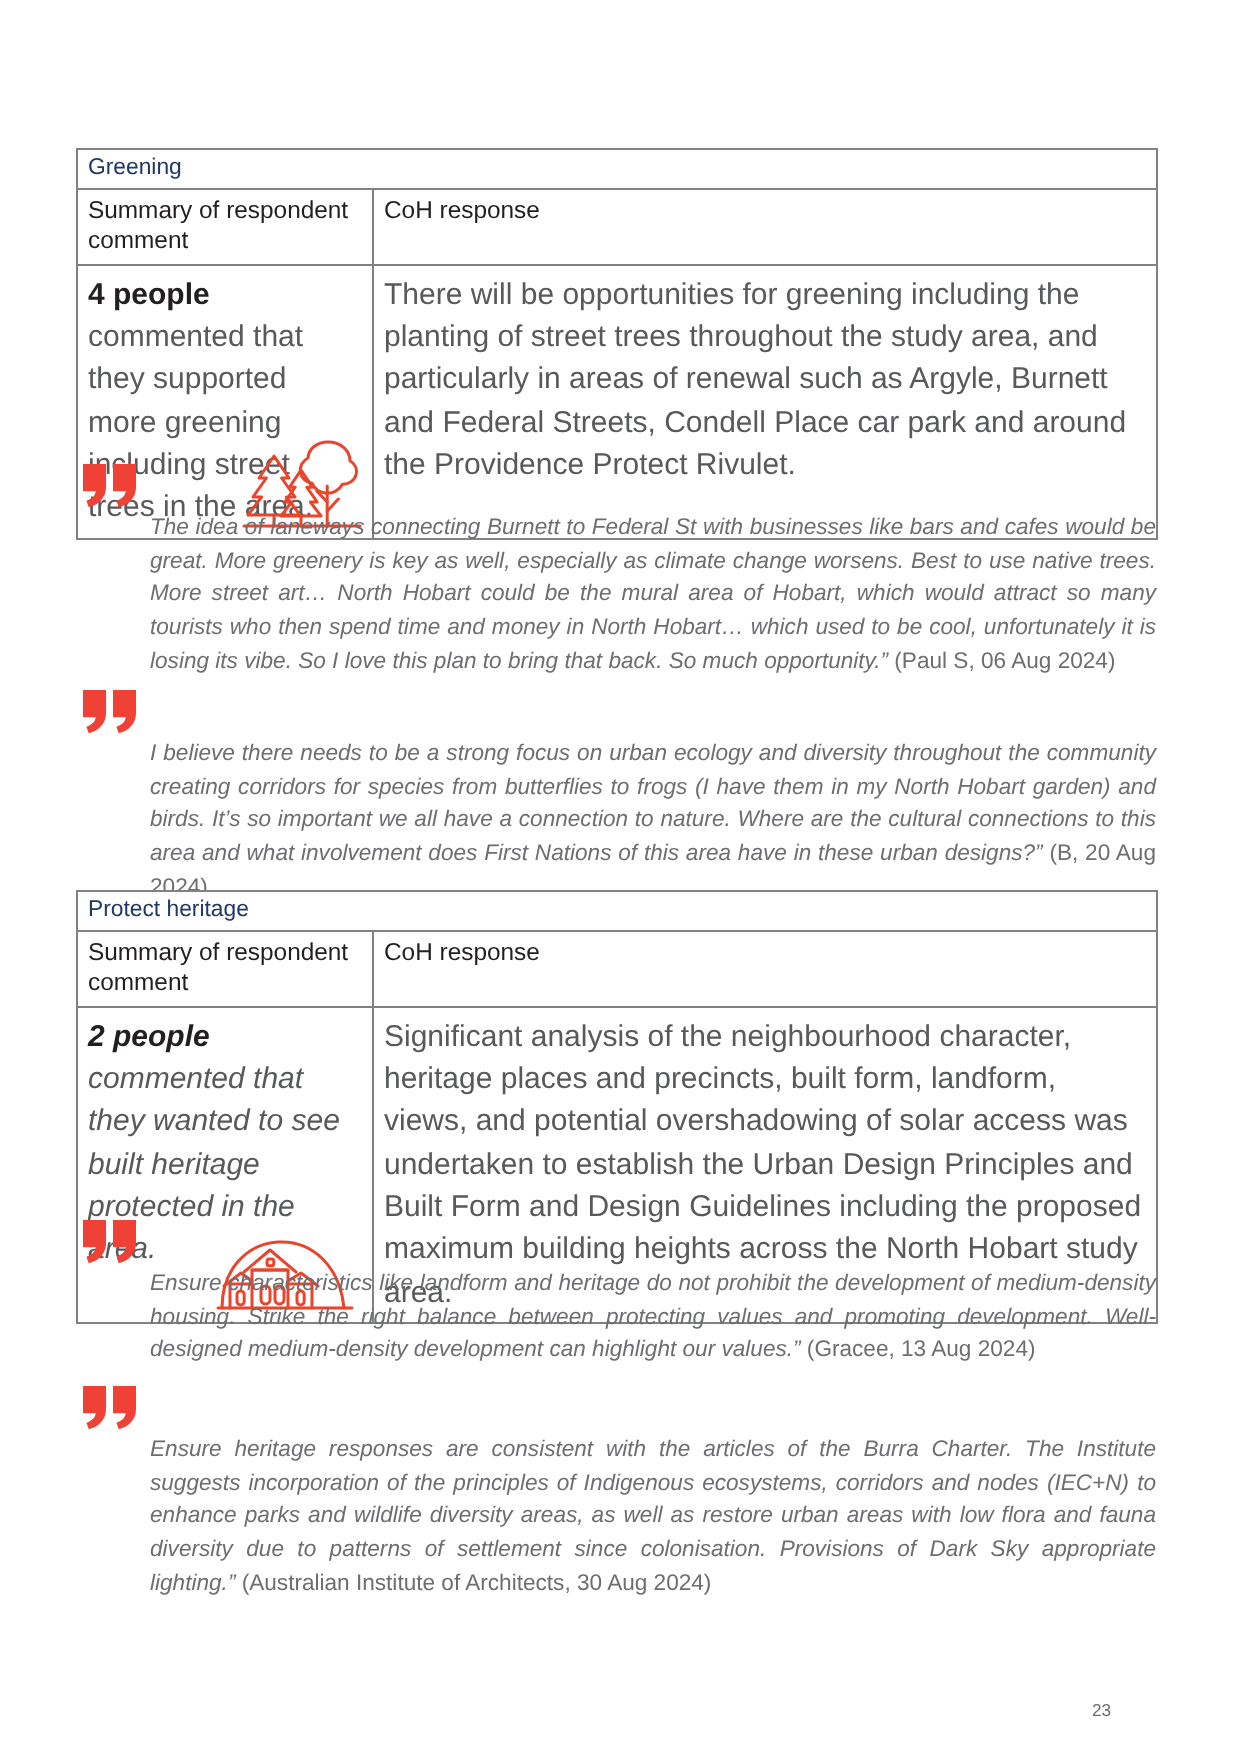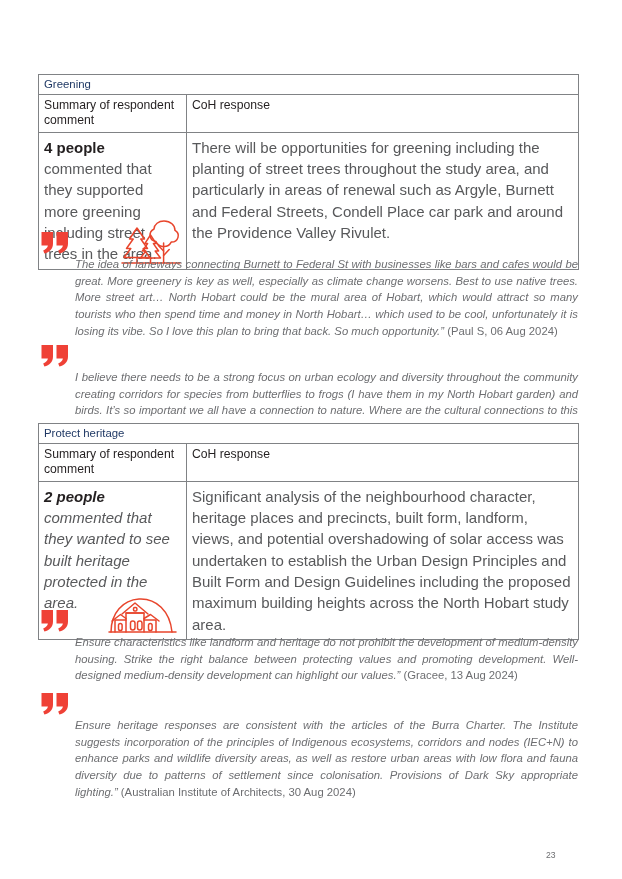--- a/index.html
+++ b/index.html
@@ -165,21 +165,21 @@
                 <path d="M17 42.5 L17 48"></path>
 
                 <path d="M30.5 20 L36.2 28.6 L33.4 28.6 L38.6 36 L35.2 36 L40.5 43 L20.5 43 L25.8 36 L22.4 36 L27.6 28.6 L24.8 28.6 Z"></path>
                 <path d="M30.5 43 L30.5 48"></path>
 
                 <path d="M2 48 L60 48"></path>
               </g>
             </svg>
           </span>
         </td>
-        <td class="body-cell">There will be opportunities for greening including the planting of street trees throughout the study area, and particularly in areas of renewal such as Argyle, Burnett and Federal Streets, Condell Place car park and around the Providence Valley Rivulet.</td>
+        <td class="body-cell">There will be opportunities for greening including the planting of street trees throughout the study area, and particularly in areas of renewal such as Argyle, Burnett and Federal Streets, Condell Place car park and around the Providence Protect Rivulet.</td>
       </tr>
     </tbody>
   </table>
 
   <div class="quote-block" style="top:231px;">
     <span class="quote-mark">
       <svg width="30" height="24" viewBox="0 0 30 24" xmlns="http://www.w3.org/2000/svg">
         <path d="M0.5 1 H12 V12.5 C12 17.8 8.6 21.3 3.4 22.6 L2.2 19.4 C5.0 18.4 6.6 16.8 6.9 14.6 H0.5 Z" fill="#ef4136"></path>
         <path d="M15.5 1 H27 V12.5 C27 17.8 23.6 21.3 18.4 22.6 L17.2 19.4 C20.0 18.4 21.6 16.8 21.9 14.6 H15.5 Z" fill="#ef4136"></path>
       </svg>
@@ -190,21 +190,21 @@
   <div class="quote-block" style="top:344px;">
     <span class="quote-mark">
       <svg width="30" height="24" viewBox="0 0 30 24" xmlns="http://www.w3.org/2000/svg">
         <path d="M0.5 1 H12 V12.5 C12 17.8 8.6 21.3 3.4 22.6 L2.2 19.4 C5.0 18.4 6.6 16.8 6.9 14.6 H0.5 Z" fill="#ef4136"></path>
         <path d="M15.5 1 H27 V12.5 C27 17.8 23.6 21.3 18.4 22.6 L17.2 19.4 C20.0 18.4 21.6 16.8 21.9 14.6 H15.5 Z" fill="#ef4136"></path>
       </svg>
     </span>
     <div class="quote-text"><span>I believe there needs to be a strong focus on urban ecology and diversity throughout the community creating corridors for species from butterflies to frogs (I have them in my North Hobart garden) and birds. It’s so important we all have a connection to nature. Where are the cultural connections to this area and what involvement does First Nations of this area have in these urban designs?”</span><span class="attrib"> (B, 20 Aug 2024)</span></div>
   </div>
 
-  <table class="resp-table" style="top:423px;">
+  <table class="resp-table" style="top:445px;">
     <colgroup>
         <col class="col-left">
         <col class="col-right">
       </colgroup>
     <tbody>
       <tr>
         <td class="theme-cell" colspan="2">Protect heritage</td>
       </tr>
       <tr>
         <td class="hdr-cell">Summary of respondent comment</td>

